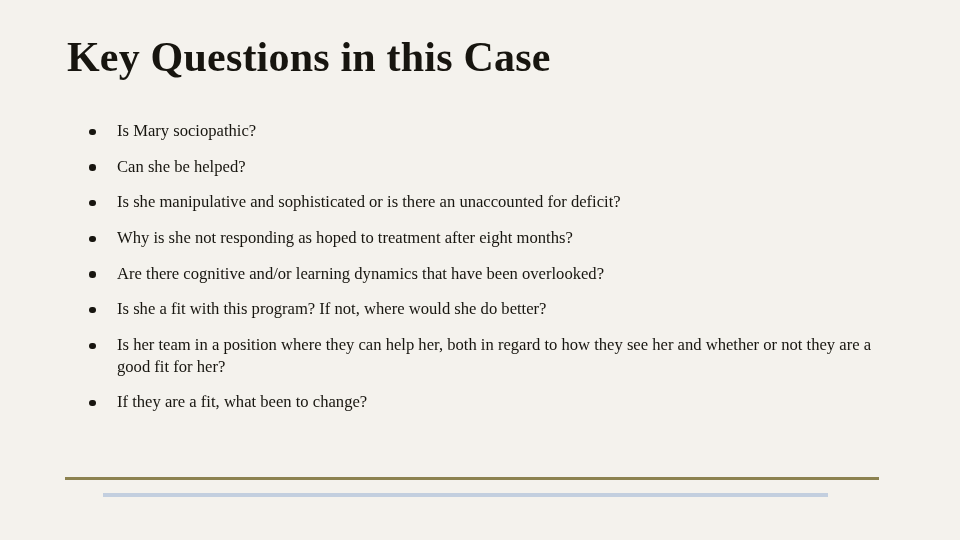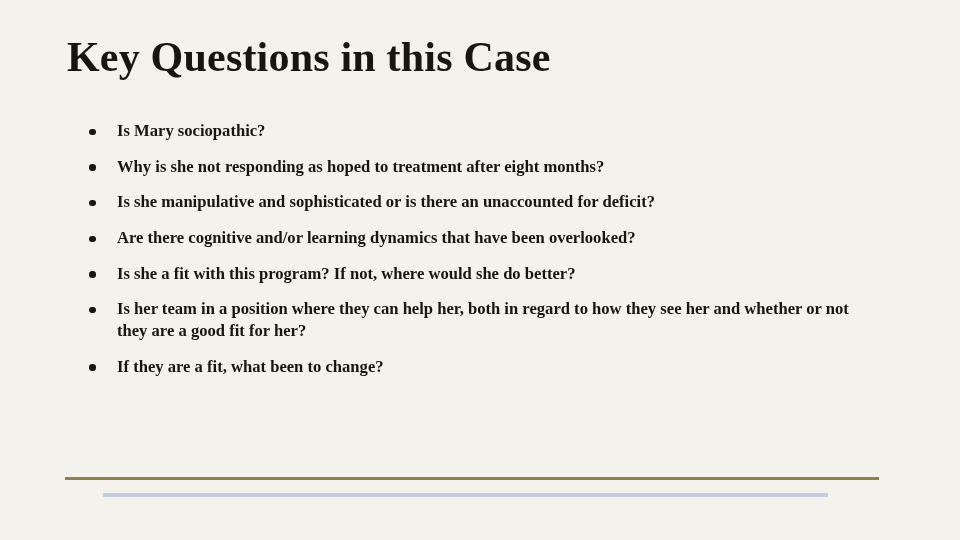--- a/index.html
+++ b/index.html
@@ -58,21 +58,20 @@
     left: 3px;
     top: 8.5px;
     width: 6.5px;
     height: 6.5px;
     border-radius: 50%;
     background: #17150f;
   }
   .bullet-text {
     display: block;
     white-space: normal;
-    font-weight: bold;
   }
   .bullet-item.wide .bullet-text {
     max-width: 760px;
   }
   .rule-olive {
     position: absolute;
     left: 65px;
     top: 477px;
     width: 814px;
     height: 3px;
@@ -95,29 +94,33 @@
   <div class="slide-title">Key Questions in this Case</div>
 
   <ul class="bullet-list">
 
     <li class="bullet-item">
       <span class="bullet-dot"></span>
       <span class="bullet-text">Is Mary sociopathic?</span>
     </li>
 
 
-
     <li class="bullet-item">
       <span class="bullet-dot"></span>
-      <span class="bullet-text">Why is she not responding as hoped to treatment after eight months?</span>
+      <span class="bullet-text">Can she be helped?</span>
     </li>
 
     <li class="bullet-item">
       <span class="bullet-dot"></span>
       <span class="bullet-text">Is she manipulative and sophisticated or is there an unaccounted for deficit?</span>
+    </li>
+
+    <li class="bullet-item">
+      <span class="bullet-dot"></span>
+      <span class="bullet-text">Why is she not responding as hoped to treatment after eight months?</span>
     </li>
 
     <li class="bullet-item">
       <span class="bullet-dot"></span>
       <span class="bullet-text">Are there cognitive and/or learning dynamics that have been overlooked?</span>
     </li>
 
     <li class="bullet-item">
       <span class="bullet-dot"></span>
       <span class="bullet-text">Is she a fit with this program? If not, where would she do better?</span>

